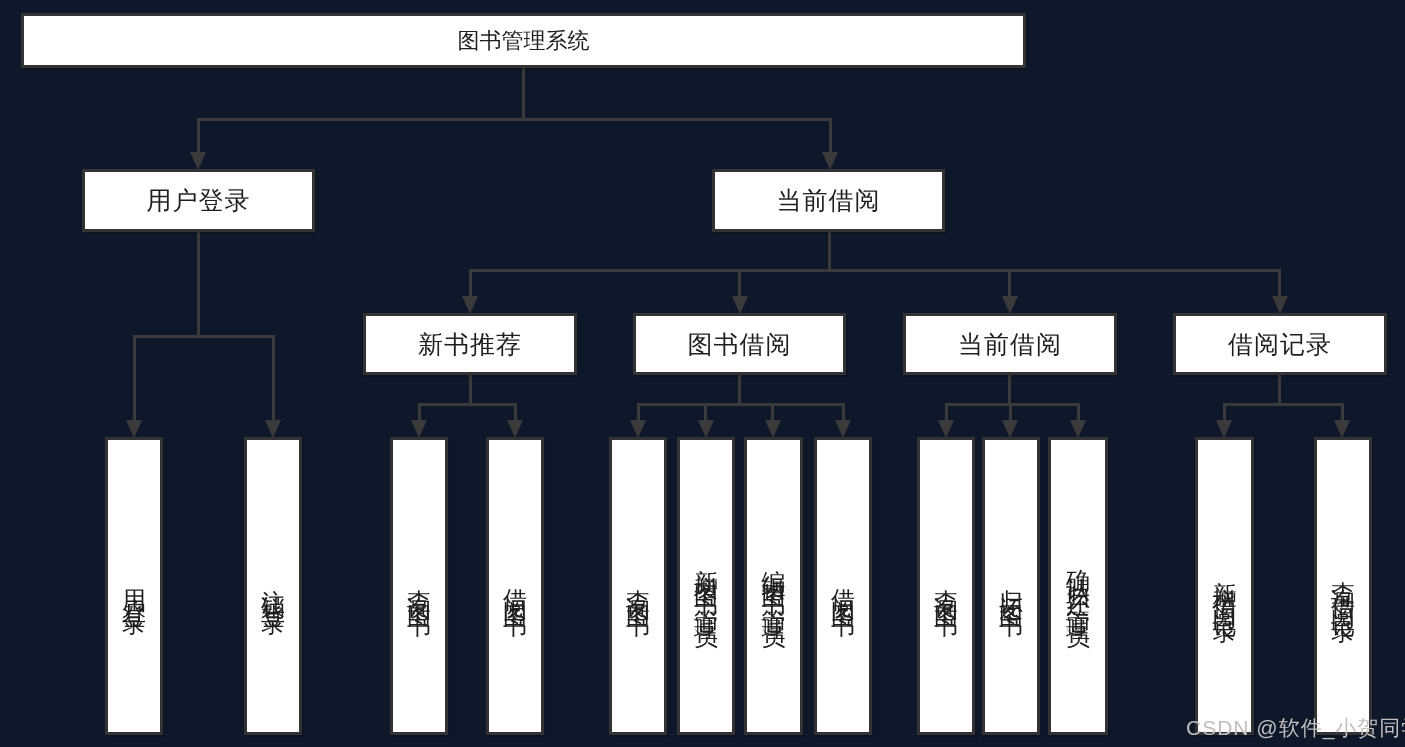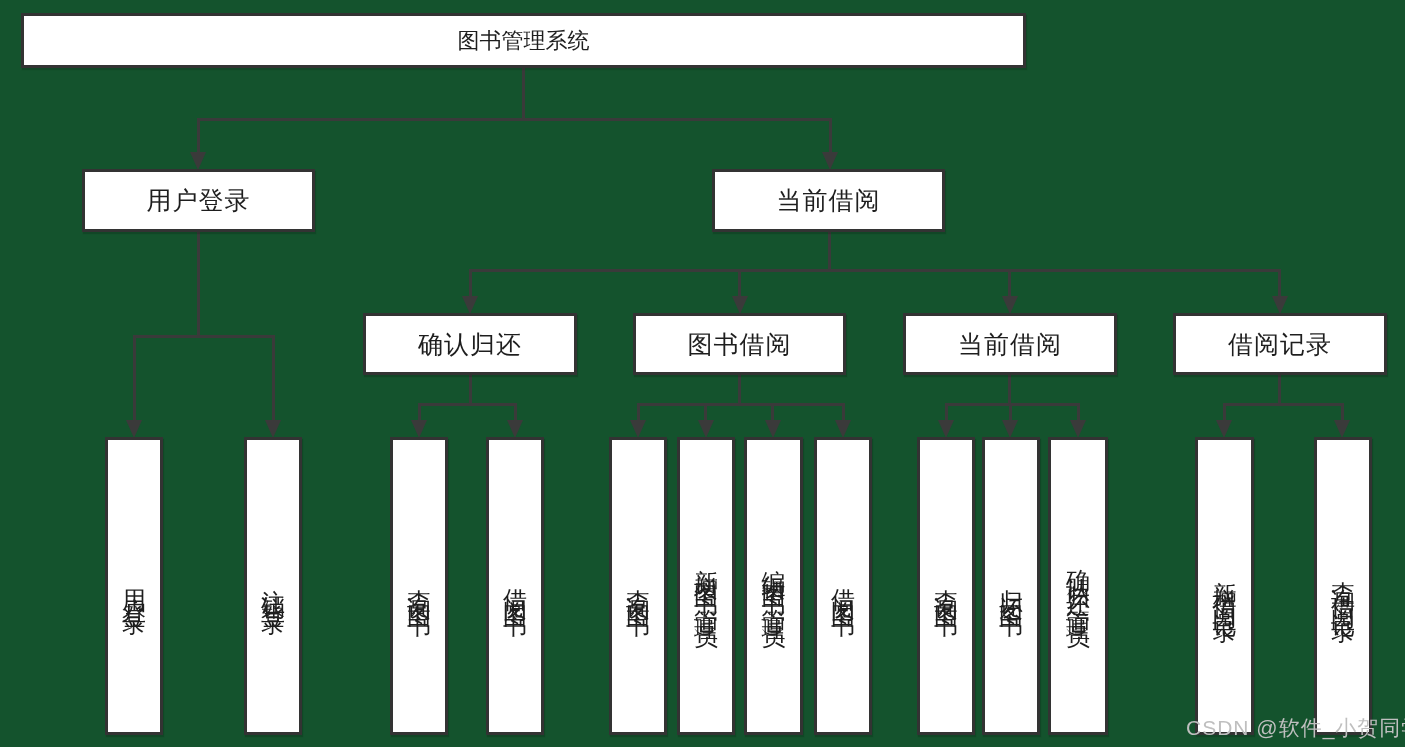--- a/index.html
+++ b/index.html
@@ -1,20 +1,20 @@
 <!DOCTYPE html>
 <html><head>
 <meta charset="utf-8">
 <style>
   html, body { margin: 0; padding: 0; background: #ffffff; }
   #canvas {
     position: relative;
     width: 1405px;
     height: 747px;
-    background: #14532d;
+    background: #0f172a;
     font-family: "Liberation Sans", sans-serif;
     overflow: hidden;
   }
   .box {
     position: absolute;
     box-sizing: border-box;
     border: 3px solid #333333;
     background: #ffffff;
     display: flex;
     align-items: center;
@@ -60,21 +60,21 @@
 </head>
 <body>
 
 <div id="canvas">
 
   <div class="box root" style="left:21px; top:13px; width:1005px; height:55px;">图书管理系统</div>
 
   <div class="box hnode" style="left:82px; top:169px; width:233px; height:63px;">用户登录</div>
   <div class="box hnode" style="left:712px; top:169px; width:233px; height:63px;">当前借阅</div>
 
-  <div class="box hnode" style="left:363px; top:313px; width:214px; height:62px;">确认归还</div>
+  <div class="box hnode" style="left:363px; top:313px; width:214px; height:62px;">新书推荐</div>
   <div class="box hnode" style="left:633px; top:313px; width:213px; height:62px;">图书借阅</div>
   <div class="box hnode" style="left:903px; top:313px; width:214px; height:62px;">当前借阅</div>
   <div class="box hnode" style="left:1173px; top:313px; width:214px; height:62px;">借阅记录</div>
 
   <div class="box leaf" style="left:105px; top:437px; width:58px; height:298px;">用户登录</div>
   <div class="box leaf" style="left:244px; top:437px; width:58px; height:298px;">注销登录</div>
 
   <div class="box leaf" style="left:390px; top:437px; width:58px; height:298px;">查询图书</div>
   <div class="box leaf" style="left:486px; top:437px; width:58px; height:298px;">借阅图书</div>
 

